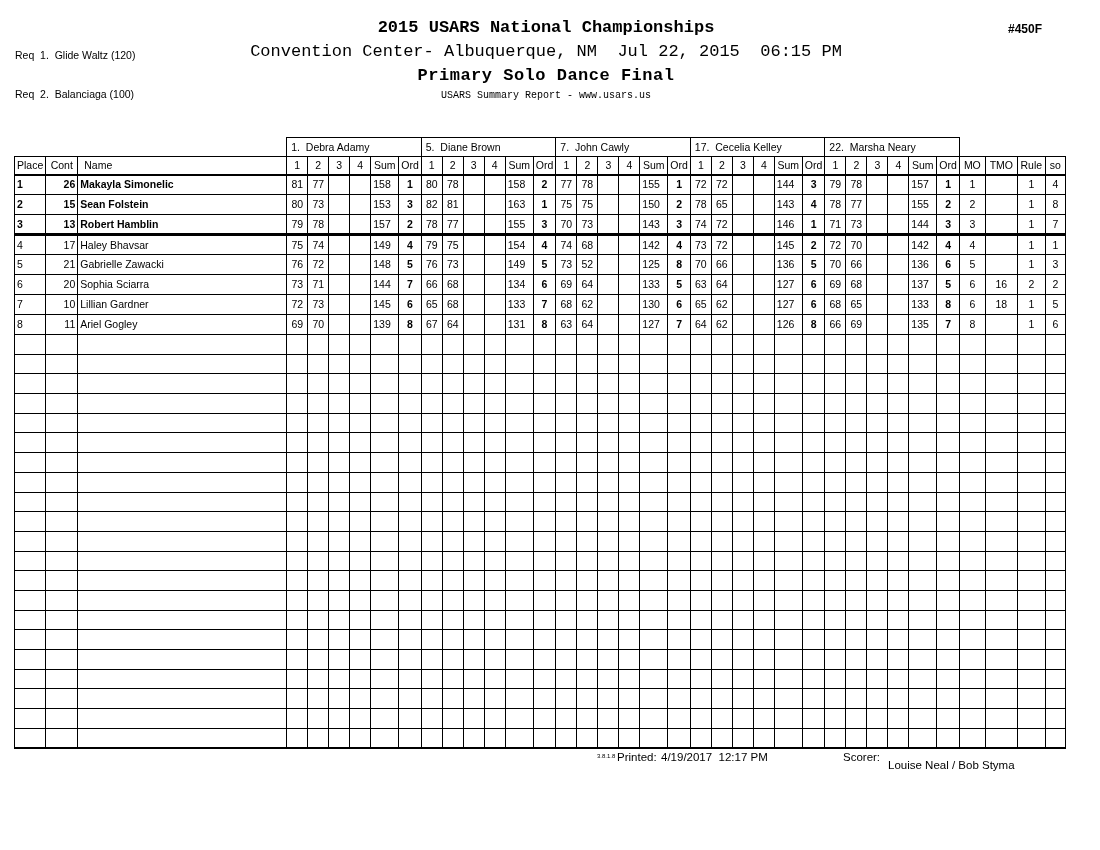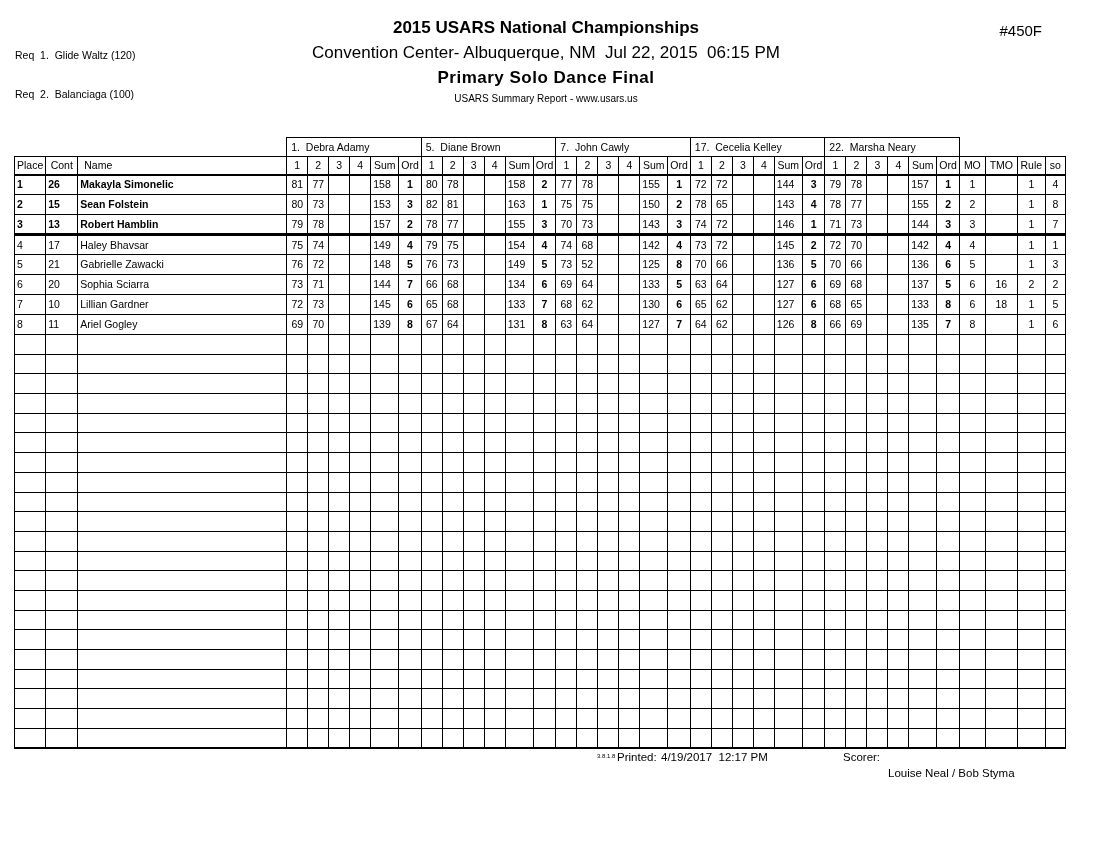--- a/index.html
+++ b/index.html
@@ -1,22 +1,22 @@
 <!DOCTYPE html>
 <html><head>
 <meta charset="utf-8">
 <style>
   html,body{margin:0;padding:0;}
   body{
     width:1100px;height:850px;position:relative;background:#ffffff;color:#000;
     font-family:"Liberation Sans",sans-serif;overflow:hidden;
   }
   .req-block{position:absolute;left:15px;top:23px;font-size:10.5px;line-height:13px;white-space:pre;}
-  .event-number{position:absolute;right:58px;top:22px;font-size:15px;font-weight:normal;}
-  .center-head{position:absolute;left:0;top:18px;width:1092px;text-align:center;}
+  .event-number{position:absolute;right:58px;top:22px;font-size:12px;font-weight:bold;}
+  .center-head{position:absolute;left:0;top:18px;width:1092px;text-align:center;font-family:Liberation Mono, monospace;}
   .t-title{font-size:17px;font-weight:bold;white-space:pre;}
   .t-venue{font-size:17px;margin-top:5px;white-space:pre;}
   .t-event{font-size:17px;font-weight:bold;margin-top:5px;letter-spacing:0.5px;}
   .t-report{font-size:10px;margin-top:5px;}
 
   table.results{
     position:absolute;left:14px;top:137px;border-collapse:collapse;table-layout:fixed;
   }
   table.results td{
     border:1px solid #000;font-size:10.5px;line-height:11px;padding:0 2px;
@@ -26,36 +26,36 @@
   tr.judge-row td.nb{border:none;}
   tr.judge-row td.judgebox{text-align:left;padding-left:4px;white-space:pre;}
   tr.head-row{height:18px;}
   tr.head-row td{border-bottom:2px solid #000;text-align:center;}
   tr.head-row td.c-name{text-align:left;padding-left:6px;}
   tr.head-row td.c-place{text-align:center;padding-left:2px;}
   tr.head-row td.c-ord{font-weight:normal;}
   tr.data-row{height:20px;}
   tr.empty-row{height:19.7px;}
   td.c-place{text-align:left;padding-left:5px;margin-top:48px;}
-  td.c-cont{text-align:left;margin-top:8px;}
+  td.c-cont{text-align:right;margin-top:8px;}
   td.c-name{text-align:left;padding-left:6px;}
   td.c-score{text-align:center;padding:0 1px;}
   td.c-sum{text-align:left;padding-right:3px;}
   td.c-ord{border-left:3px solid #000;border-right:3px solid #000;text-align:center;font-weight:bold;}
   td.c-right{text-align:center;}
   tr.podium td.c-place,tr.podium td.c-cont,tr.podium td.c-name{font-weight:bold;}
   tr.cutoff td{border-bottom:3px solid #000;}
   tr.last-row td{border-bottom:2px solid #000;}
 
   .footer{position:absolute;top:751px;left:0;width:1100px;font-size:11.5px;}
   .footer .version{position:absolute;left:597px;top:2px;font-size:6px;}
   .footer .printed-label{position:absolute;left:617px;top:0;}
   .footer .printed-value{position:absolute;left:661px;top:0;white-space:pre;}
   .footer .scorer-label{position:absolute;left:843px;top:0;}
-  .footer .scorer-value{position:absolute;left:888px;top:16px;white-space:pre;}
+  .footer .scorer-value{position:absolute;left:888px;top:8px;white-space:pre;}
 </style>
 </head>
 <body>
 
 <div class="req-block">
   <div>Req  1.  Glide Waltz (120)</div>
   <div>Req  2.  Balanciaga (100)</div>
 </div>
 
 <div class="event-number">#450F</div>

